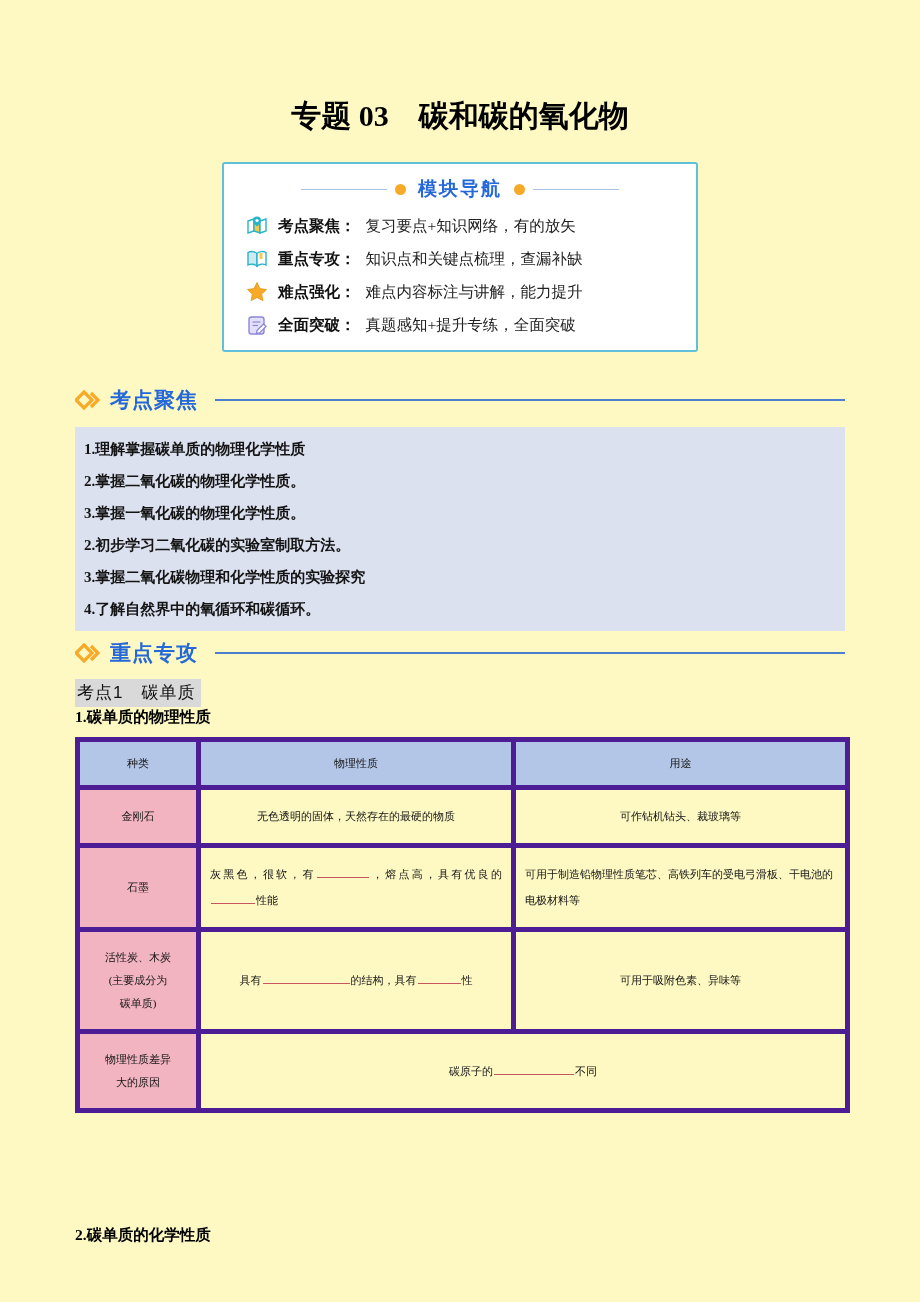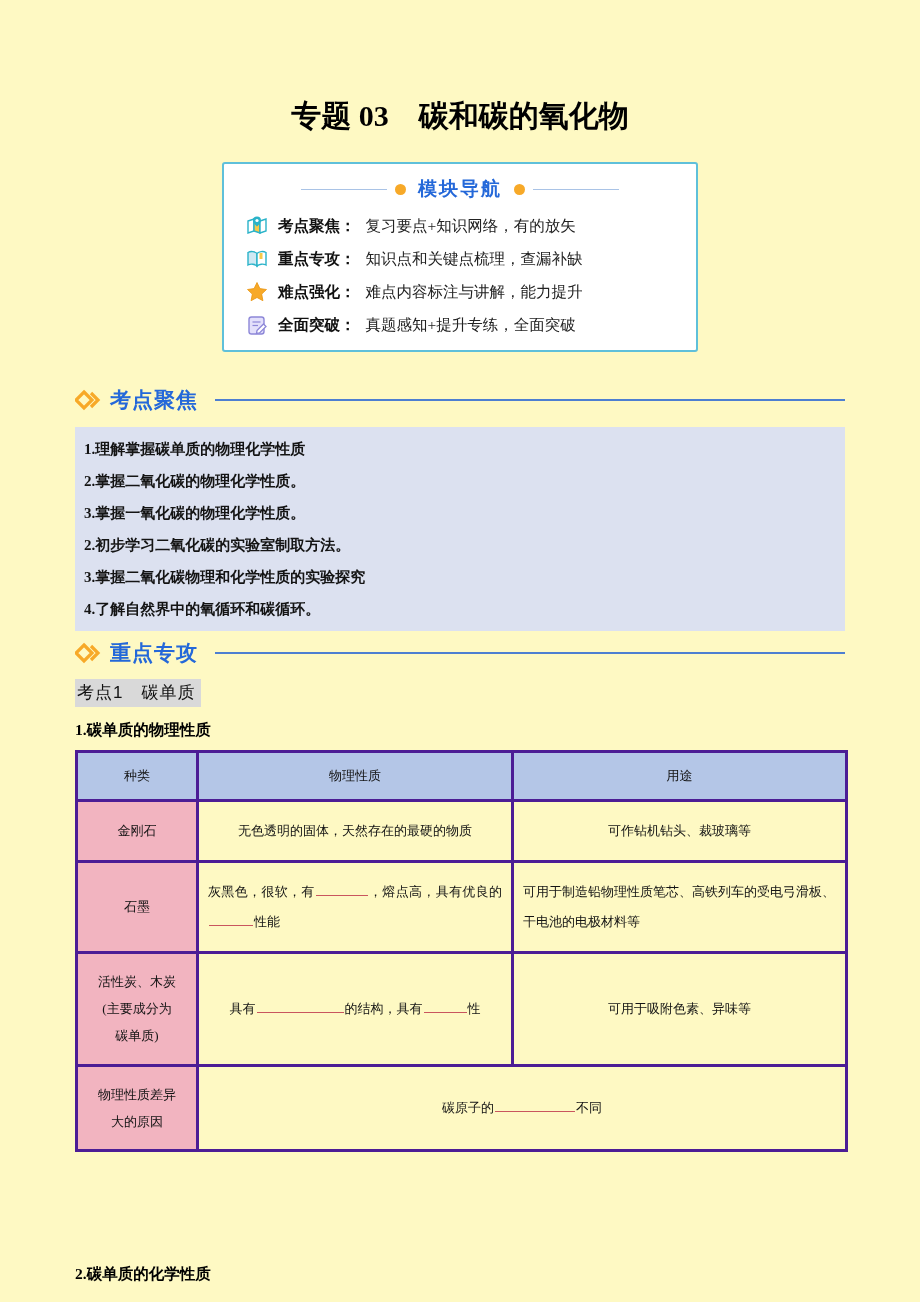--- a/index.html
+++ b/index.html
@@ -63,28 +63,28 @@
     font-size:15px;font-weight:600;line-height:32px;color:#141414;
     font-family:"Liberation Serif","DejaVu Serif",serif;
   }
   
   .topic-label{
     display:inline-block;margin-top:12px;background:var(--highlight-gray);
     font-family:"Liberation Sans","DejaVu Sans",sans-serif;
     font-size:17px;font-weight:500;color:#111;padding:2px 6px 3px 2px;letter-spacing:1px;
   }
   .sub-heading{
-    margin-top:13px;font-size:15.5px;font-weight:bold;color:#000;
+    font-size:15.5px;font-weight:bold;color:#000;
     font-family:"Liberation Serif","DejaVu Serif",serif;
   }
   
   .ctable{border-collapse:collapse;table-layout:fixed;width:770px;margin-top:9px;}
   .ctable col.c1{width:121px;} .ctable col.c2{width:315px;} .ctable col.c3{width:334px;}
   .ctable th,.ctable td{
-    border:3px solid #4c1d95;font-size:13px;padding:14px 9px;vertical-align:middle;
+    border:5px solid #4c1d95;font-size:11px;padding:14px 9px;vertical-align:middle;
     font-family:"Liberation Serif","DejaVu Serif",serif;font-weight:normal;color:#141414;
   }
   .ctable th{background:var(--thead-bg);text-align:center;height:34px;}
   .ctable td.kind-cell{background:var(--pink-bg);text-align:center;line-height:2.1;}
   .ctable td.prop-cell,.ctable td.use-cell,.ctable td.merged-cell{text-align:center;line-height:2.3;}
   .ctable tr.row-0{height:36px;}
   .ctable tr.row-1{height:80px;}
   .ctable tr.row-2{height:36px;}
   .ctable tr.row-3{height:96px;}
   .ctable tr.row-4{height:66px;}

